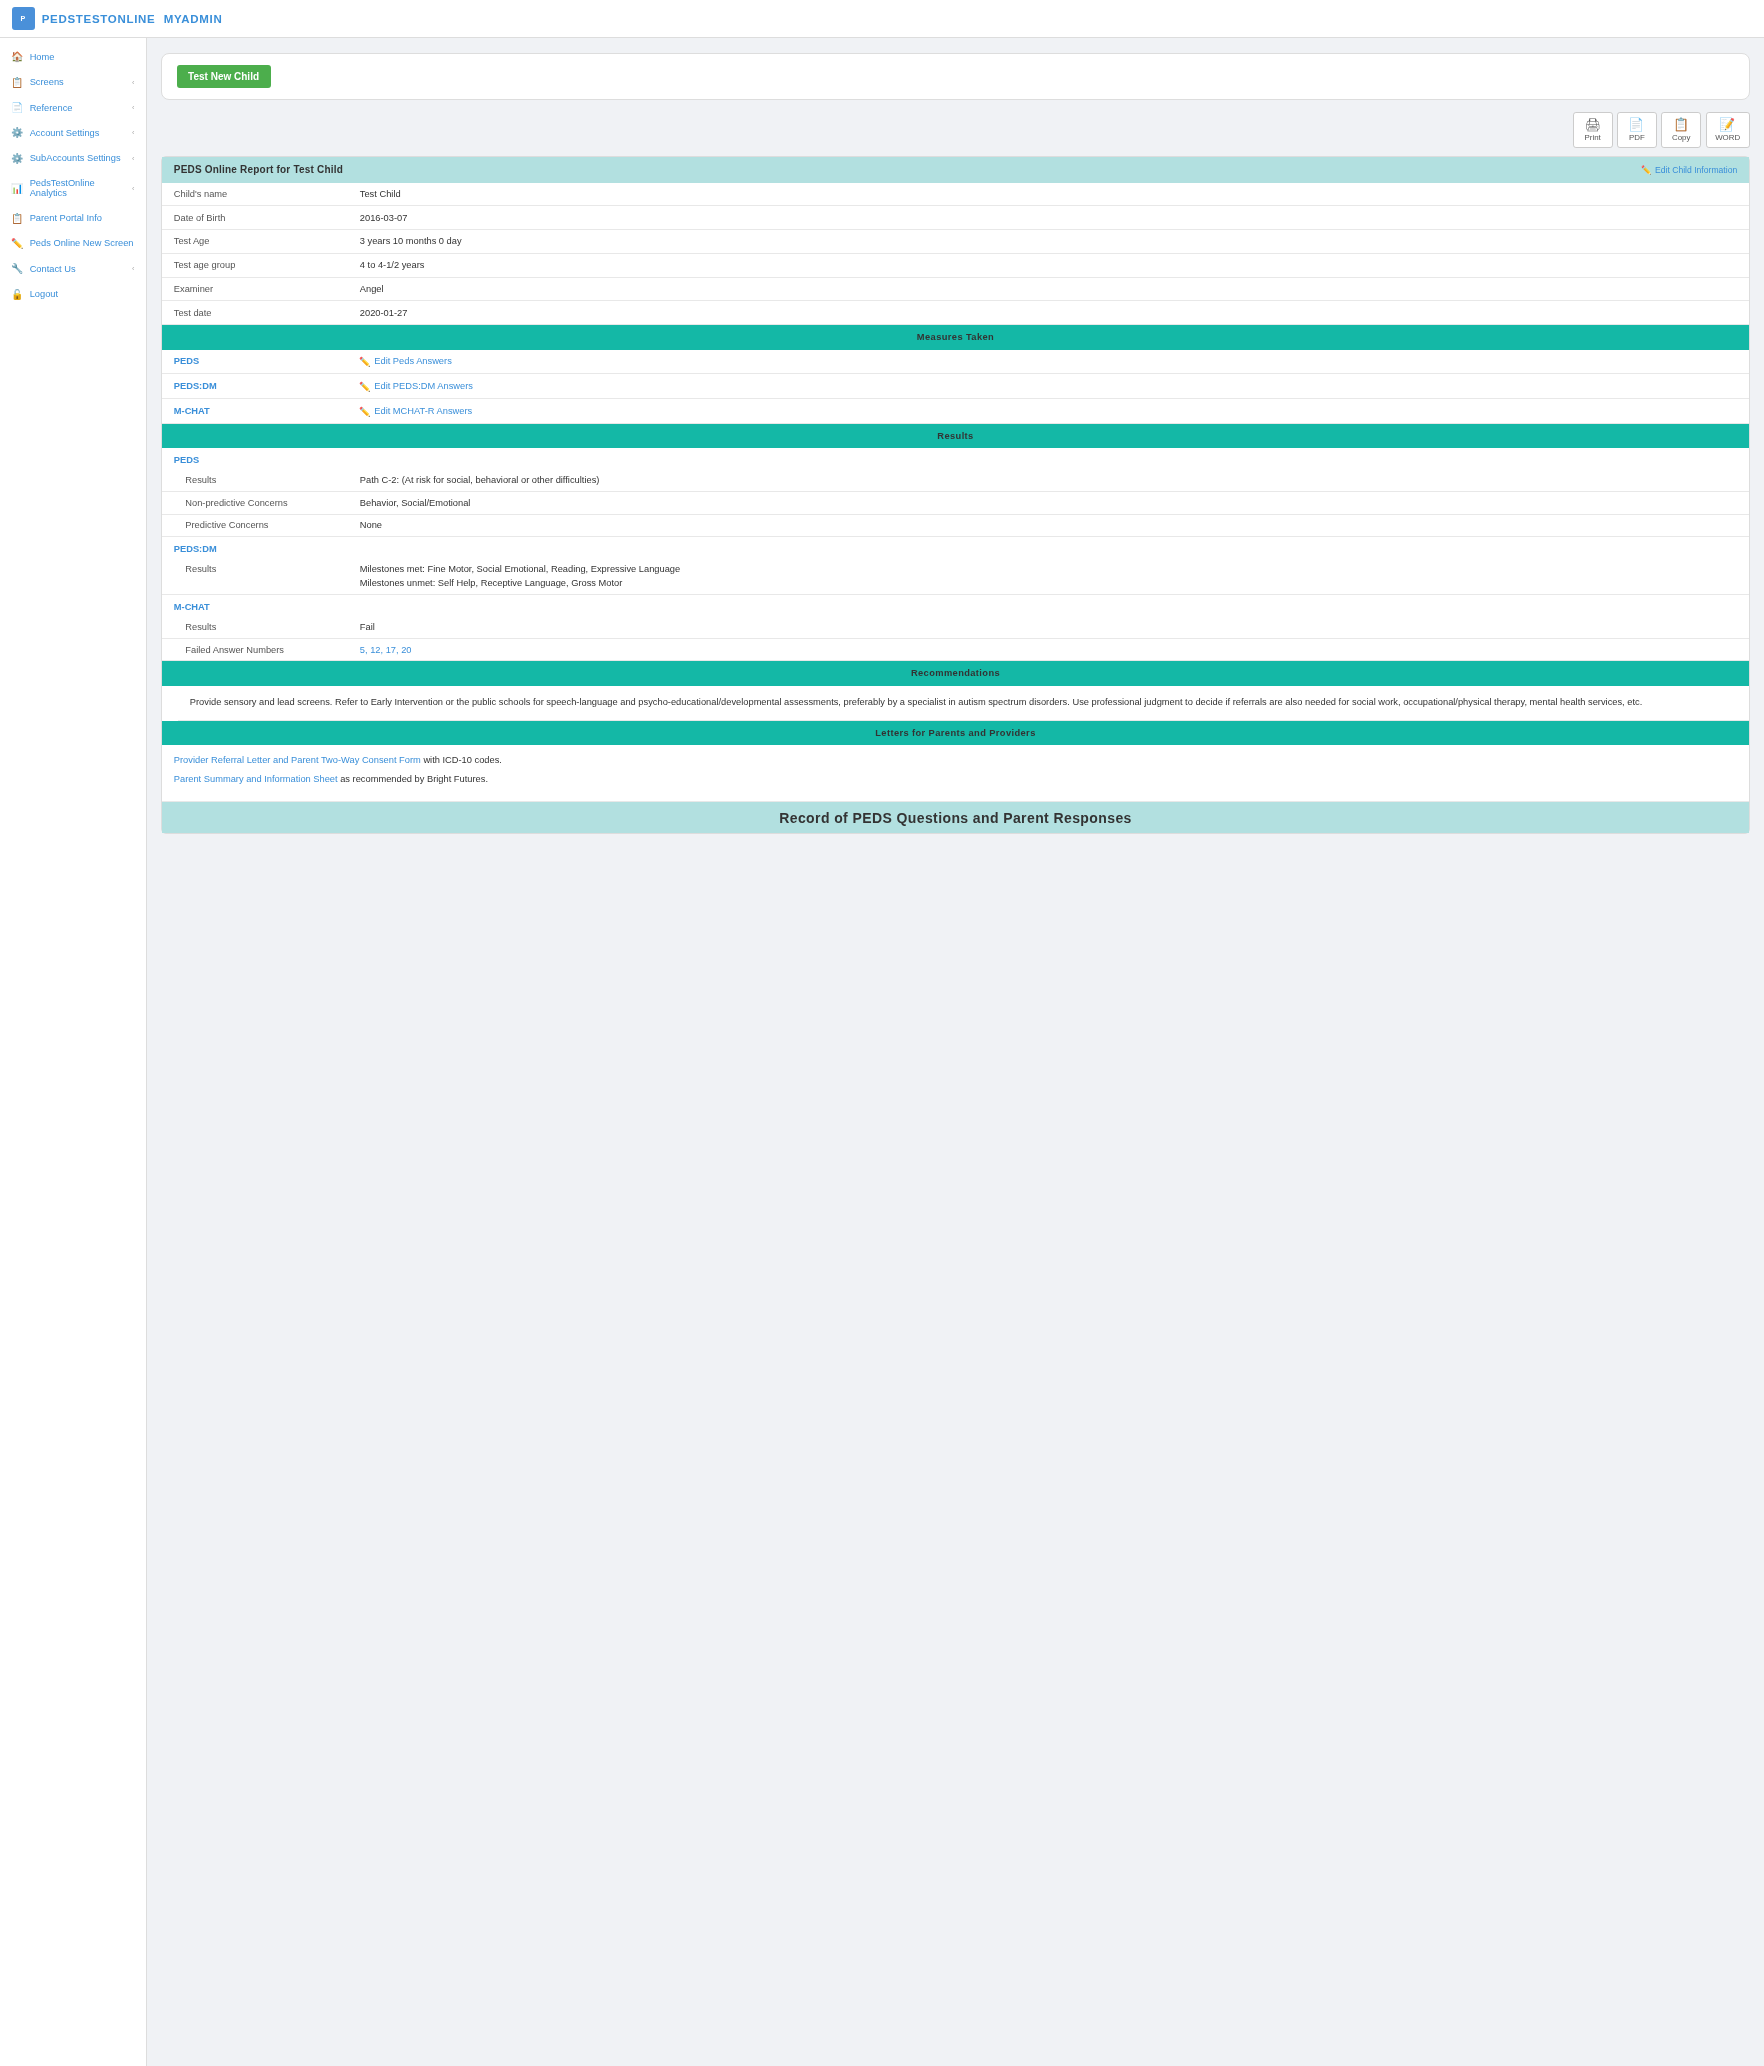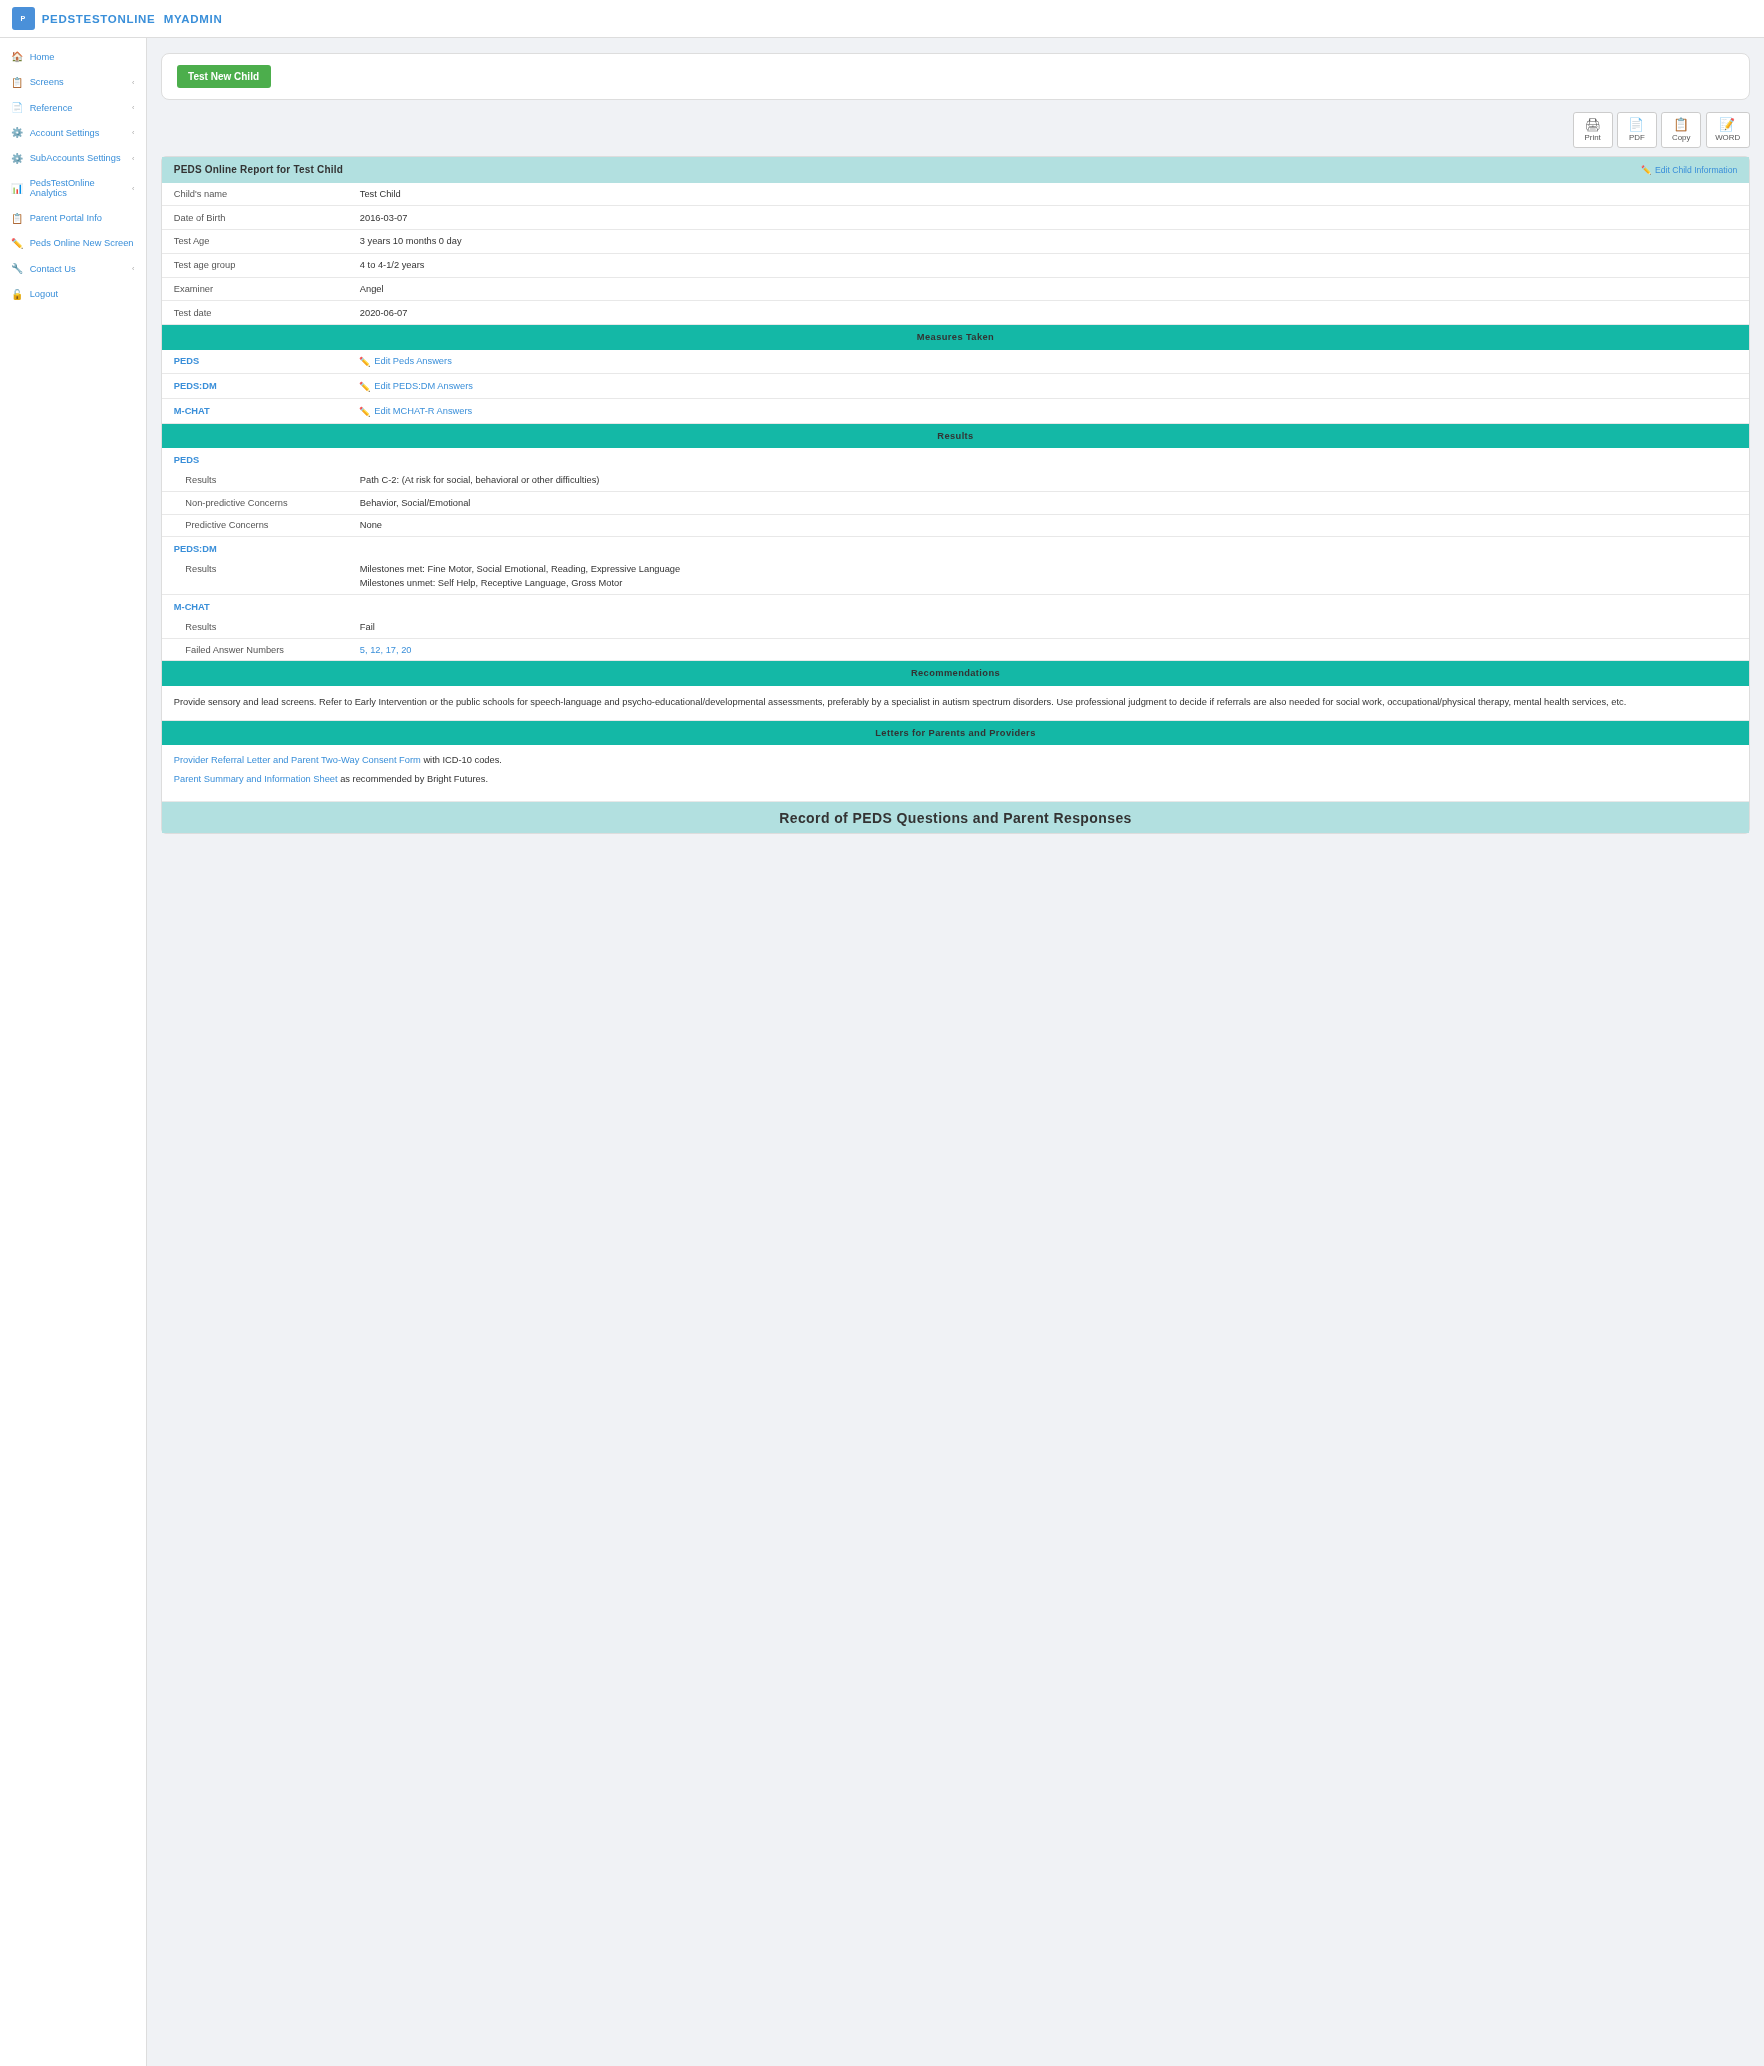--- a/index.html
+++ b/index.html
@@ -50,21 +50,21 @@
 
     
     .subsection-title { color: #3a8fd9; font-weight: bold; padding: 7.2px 11.5px 4.3px; font-size: 9.3px; }
 
     
     .results-row { display: flex; border-bottom: 0.7px solid #e8e8e8; }
     .results-label { width: 186px; padding: 5.7px 11.5px 5.7px 23px; color: #555; flex-shrink: 0; }
     .results-value { flex: 1; padding: 5.7px 11.5px; color: #333; }
 
     
-    .recommendations-text { padding: 10px 11.5px; font-size: 9.3px; color: #333; line-height: 1.5; border-bottom: 0.7px solid #e8e8e8; }
+    .recommendations-text { padding: 10px 11.5px; font-size: 9.3px; color: #333; line-height: 1.5; border-bottom: 0.7px solid #e8e8e8; margin-left: 16px; }
 
     
     .letters-section { padding: 8.6px 11.5px; border-bottom: 0.7px solid #e8e8e8; }
     .letters-section p { margin-bottom: 5.7px; line-height: 1.5; }
     .link-blue { color: #3a8fd9; cursor: pointer; text-decoration: none; }
 
     
     .failed-link { color: #3a8fd9; cursor: pointer; }
 
     
@@ -204,21 +204,21 @@
       <div class="info-row">
         <div class="info-label">Test age group</div>
         <div class="info-value">4 to 4-1/2 years</div>
       </div>
       <div class="info-row">
         <div class="info-label">Examiner</div>
         <div class="info-value">Angel</div>
       </div>
       <div class="info-row">
         <div class="info-label">Test date</div>
-        <div class="info-value">2020-06-07</div>
+        <div class="info-value">2020-01-27</div>
       </div>
 
       <div class="section-header-center">
         <span>Measures Taken</span>
       </div>
 
       <div class="info-row">
         <div class="info-label" style="color:#3a8fd9;font-weight:bold;">PEDS</div>
         <div class="info-value">
           <span style="color:#3a8fd9; cursor:pointer; display:flex; align-items:center; gap:2.9px;">

